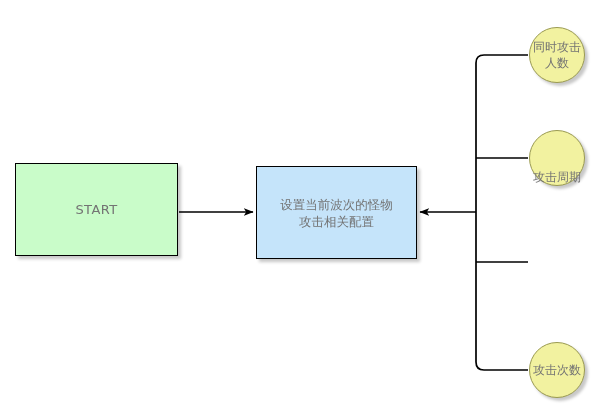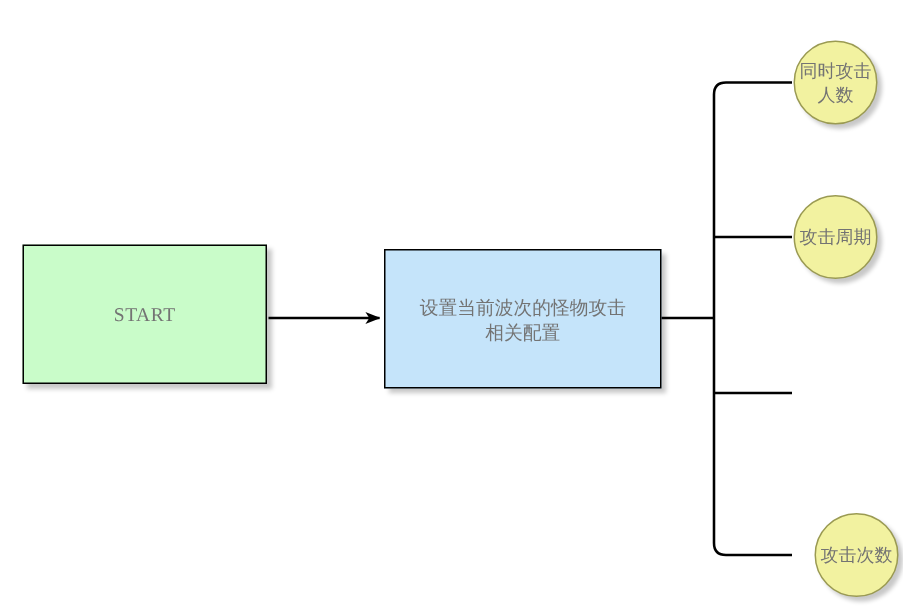--- a/index.html
+++ b/index.html
@@ -42,27 +42,26 @@
   }
 
   .node-start {
     left: 15px;
     top: 163px;
     width: 163px;
     height: 93px;
     background: #c9fcc9;
     font-size: 13px;
     letter-spacing: 0.4px;
-    font-family: Liberation Serif, serif;
   }
 
   .node-process {
     left: 256px;
     top: 166px;
-    width: 185px;
+    width: 161px;
     height: 93px;
     background: #c5e4fa;
     font-size: 12.5px;
     line-height: 17px;
     padding: 0 21px;
     text-align: center;
   }
   .node-process .label {
     display: block;
     max-width: 148px;
@@ -77,23 +76,23 @@
     box-shadow: 3px 3px 3px rgba(0, 0, 0, 0.22);
     font-size: 12px;
     line-height: 16px;
   }
   .node-circle .label {
     display: block;
     width: 62px;
   }
 
   .c1 { left: 529px; top: 27px; }
-  .c2 { left: 529px; top: 130px; }
+  .c2 { left: 529px; top: 130px; align-items: flex-end; }
   .c3 { left: 529px; top: 234px; }
-  .c4 { left: 529px; top: 342px; margin-left: 14px; }
+  .c4 { left: 529px; top: 342px; }
 </style>
 </head>
 <body>
 
 <div id="canvas">
 
   <svg id="edges" viewBox="0 0 602 410" xmlns="http://www.w3.org/2000/svg">
     <defs>
       <marker id="arrowhead" markerWidth="10" markerHeight="8" refX="9.4" refY="4" orient="auto" markerUnits="userSpaceOnUse">
         <path d="M0,0 L10,4 L0,8 L2.6,4 Z" fill="#000000"></path>

